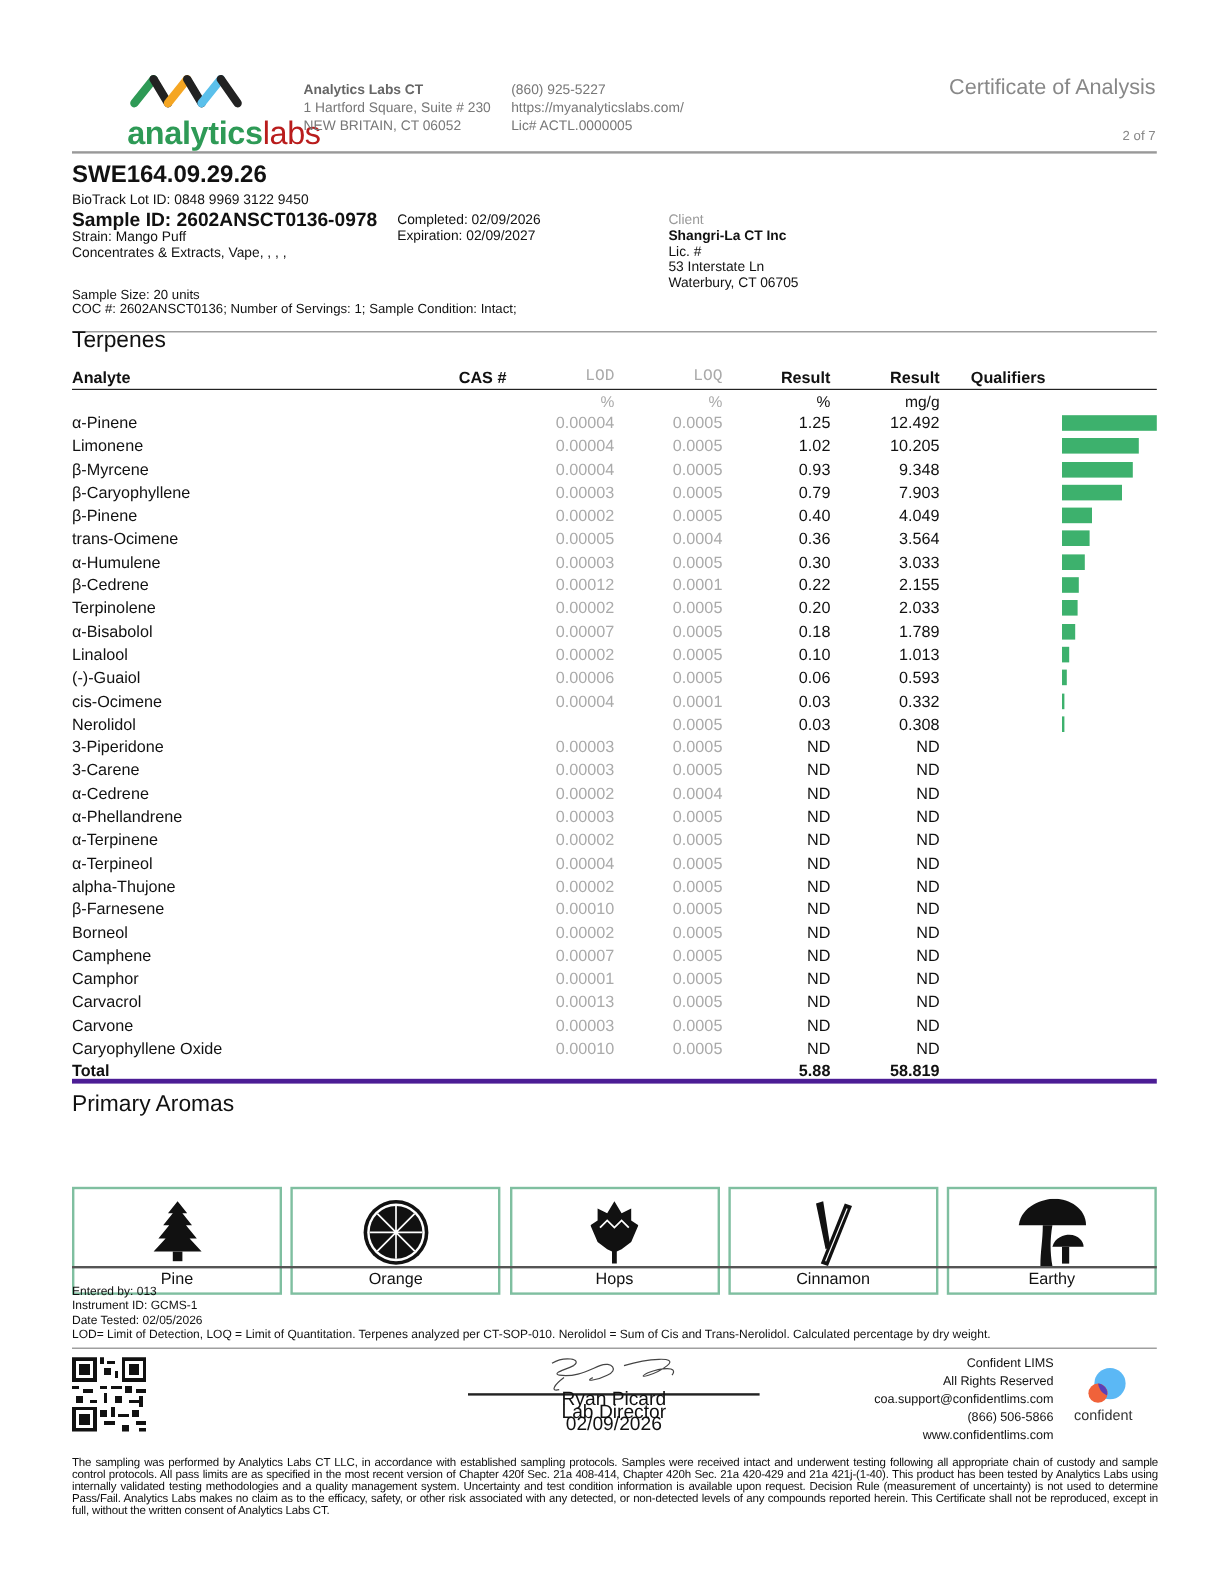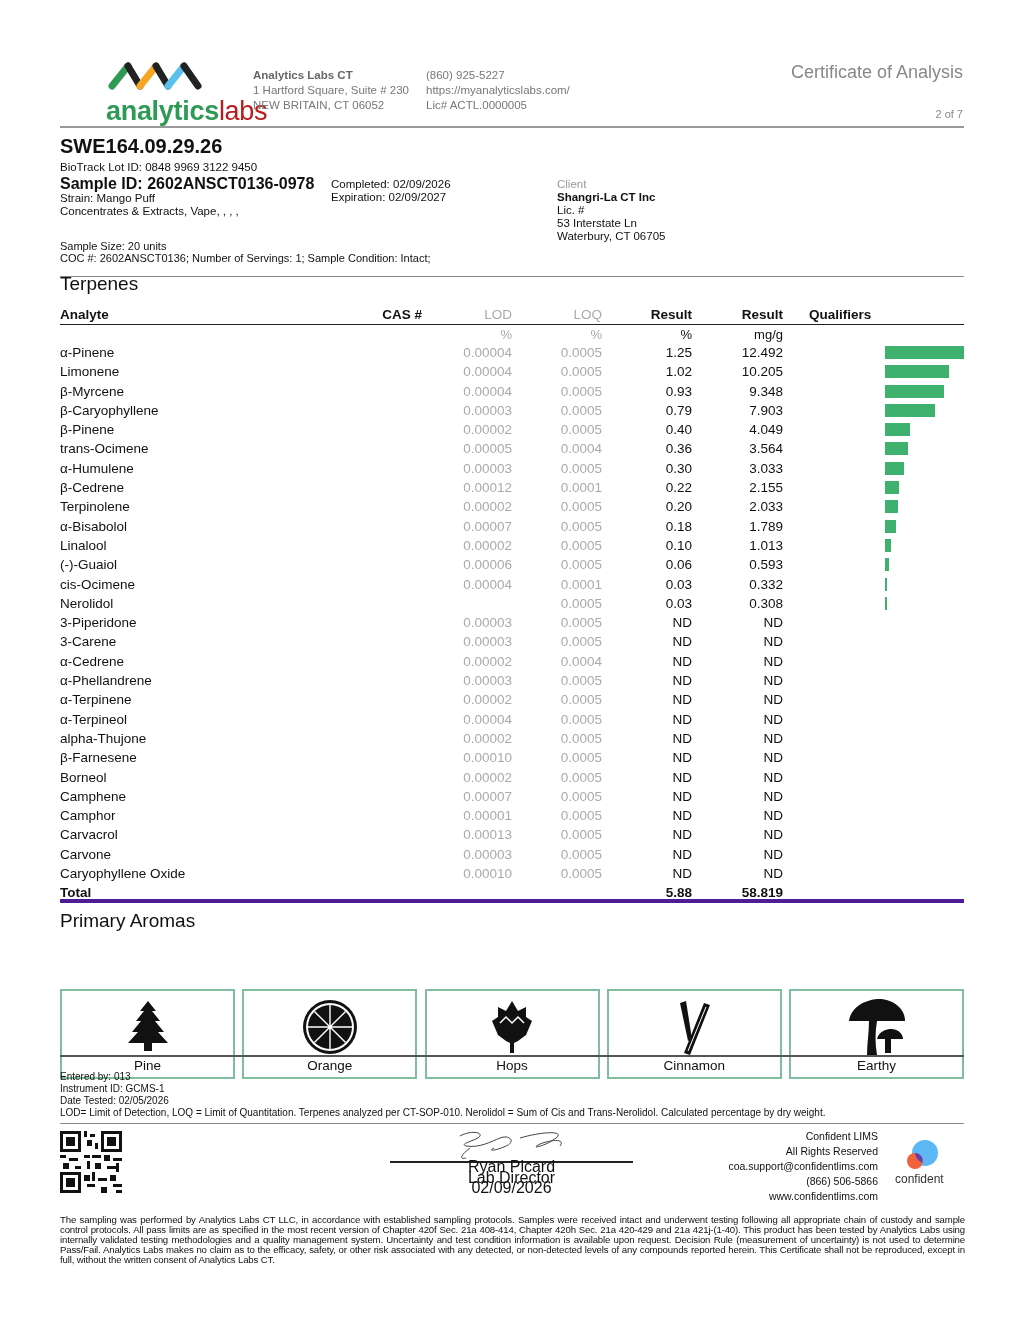--- a/index.html
+++ b/index.html
@@ -40,21 +40,21 @@
   .row { position: relative; height: 19.3px; font-size: 13.5px; }
   .cell { position: absolute; top: 2px; white-space: nowrap; }
   .c-analyte { left: 0; }
   .c-cas { right: 542px; text-align: right; }
   .c-lod { right: 452px; text-align: right; color: #aaa; }
   .c-loq { right: 362px; text-align: right; color: #aaa; }
   .c-pct { right: 272px; text-align: right; }
   .c-mg { right: 181px; text-align: right; }
   .c-qual { left: 749px; }
   .bar { position: absolute; left: 825px; top: 3px; height: 13px; background: #3db16d; }
-  .head-grey { color: #aaa; font-weight: normal; }
+  .head-grey { color: #aaa; font-weight: normal; font-family: Liberation Mono, monospace; }
   .row.total { font-weight: bold; border-bottom: 4px solid #4c1d95; height: 20px; }
 
   
   .aromas { left: 60px; top: 944px; width: 904px; height: 90px; display: flex; justify-content: space-between; }
   .aroma { width: 175px; height: 90px; border: 2px solid #7fbfa0; position: relative; margin-top: 45px; }
   .aroma svg { position: absolute; left: 50%; top: 8px; transform: translateX(-50%); }
   .aroma .lbl { position: absolute; bottom: 4px; left: 0; right: 0; text-align: center; font-size: 13.5px; }
   .hr-aroma { left: 60px; top: 1055px; width: 904px; height: 1.5px; background: #555; }
 
   

